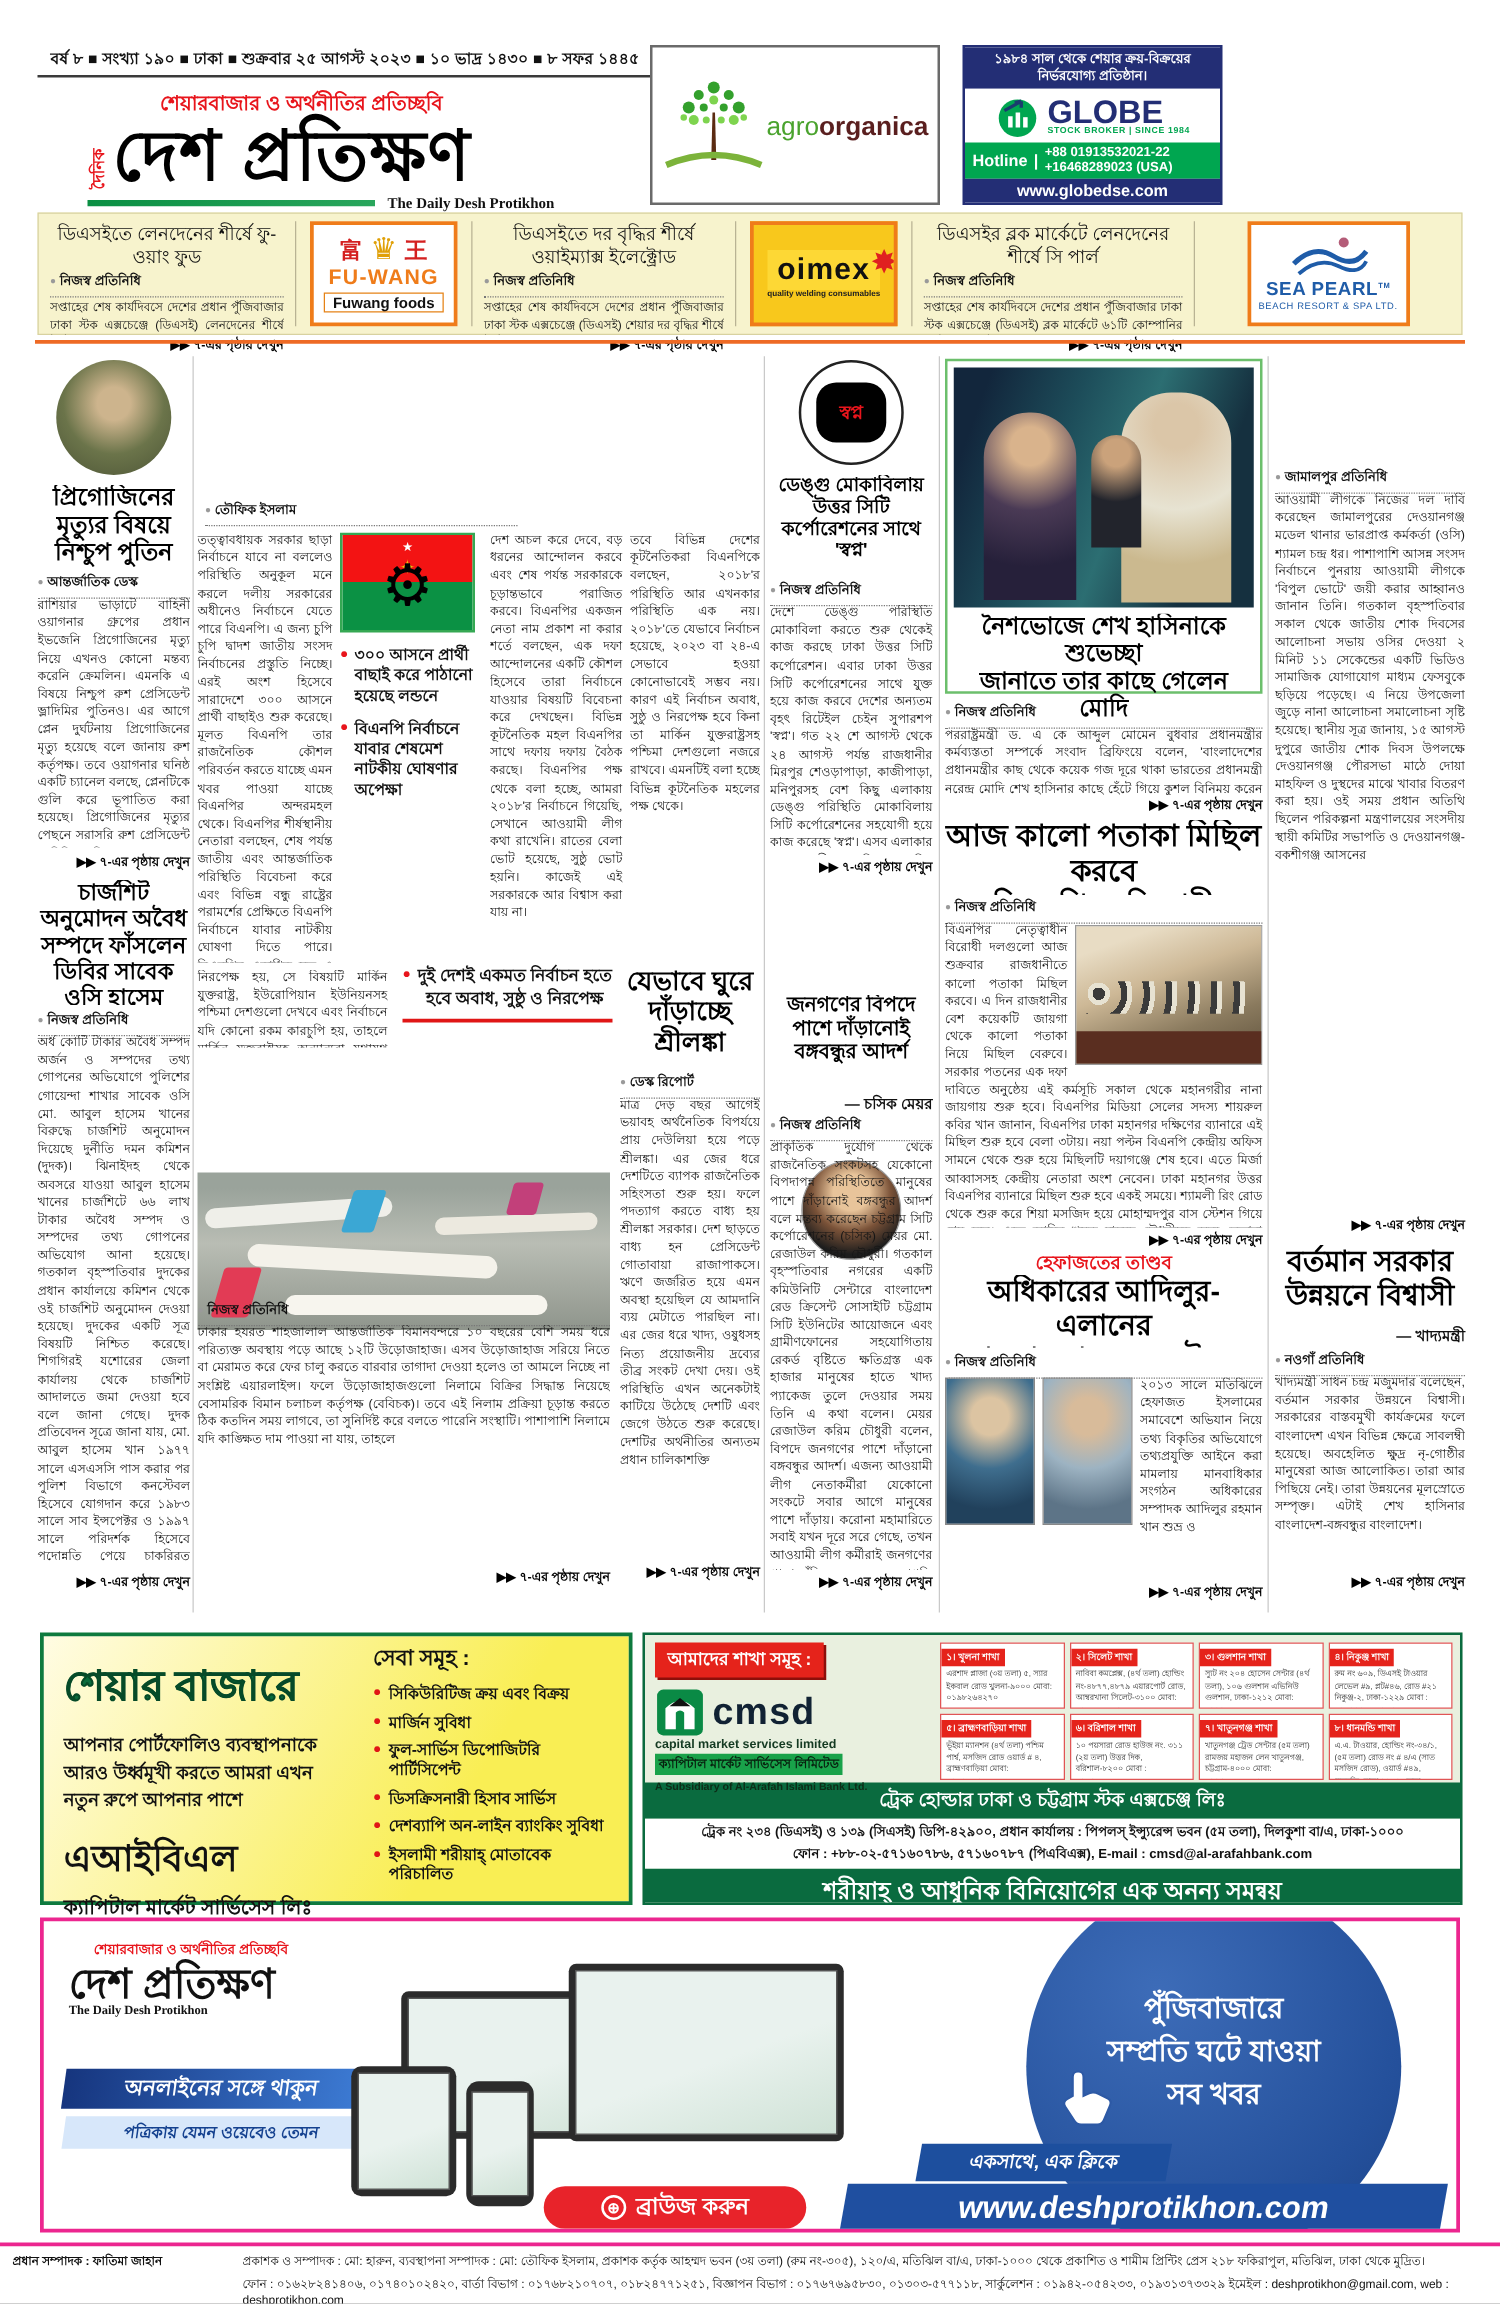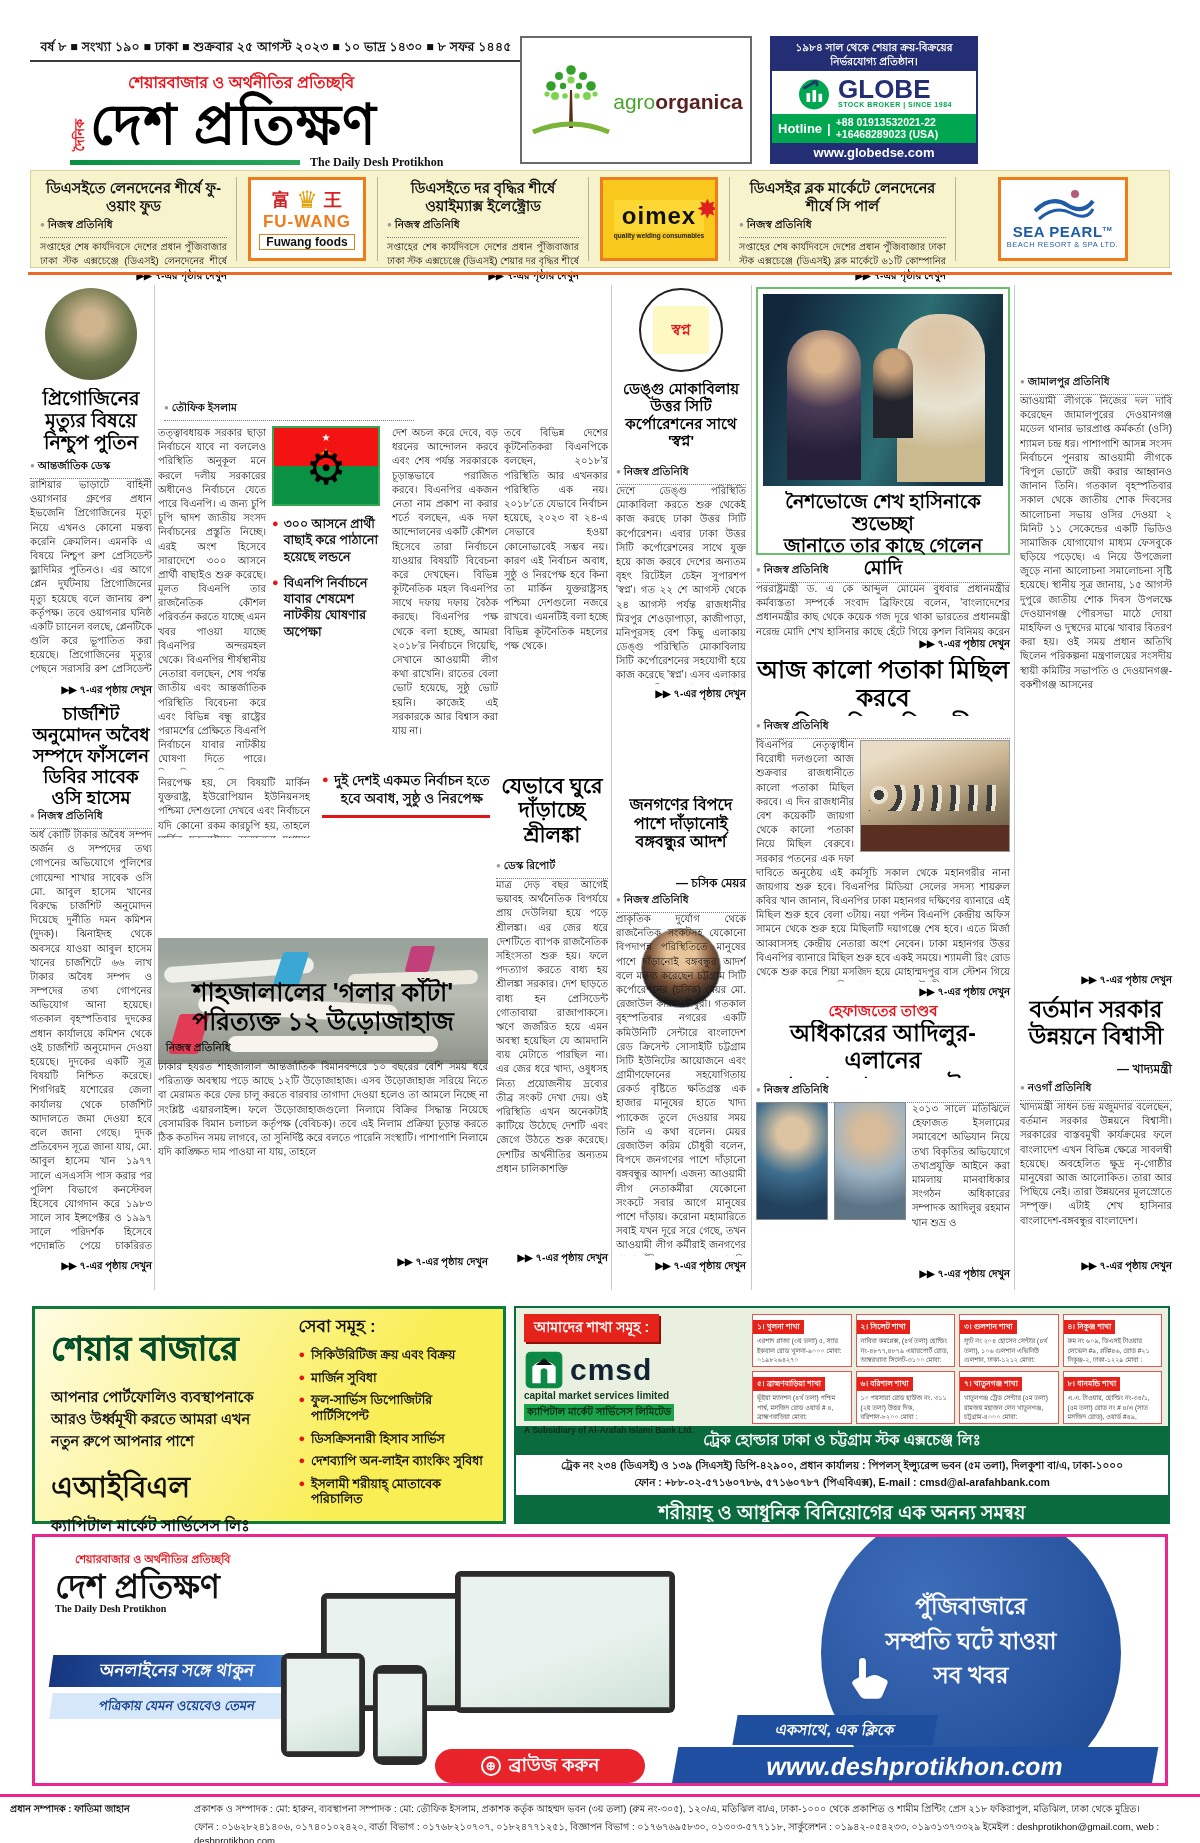--- a/index.html
+++ b/index.html
@@ -26,21 +26,21 @@
 .mast-eng{font-size:12px;font-weight:bold;font-family:"Liberation Serif",serif}
 .green-bar{height:5px;background:linear-gradient(90deg,#0a8f43,#29a65c)}
 .dainik{color:#e8151c;font-size:13px;font-weight:bold;transform:rotate(-90deg);transform-origin:center}
 
 .adbox{border:2px solid #6a6a6a;background:#fff;overflow:hidden}
 .globe-row-navy{background:#232e75;color:#fff;font-weight:bold;text-align:center}
 .globe-row-green{background:#00a650;color:#fff;font-weight:bold}
 
 .briefs{background:#f7f3cd;border:1px solid #d8d2a0;display:flex;align-items:stretch}
 .brief-cell{padding:8px 9px 4px}
-.brief-title{font-size:14.5px;font-weight:bold;text-align:center;line-height:1.25}
+.brief-title{font-size:14.5px;font-weight:normal;text-align:center;line-height:1.25}
 .brief-body{font-size:9.5px;line-height:1.45;text-align:justify;overflow:hidden}
 .logo-cell{display:flex;align-items:center;justify-content:center}
 .logo-frame{background:#fff;border:3px solid #ef7c1a;width:118px;height:84px;display:flex;flex-direction:column;align-items:center;justify-content:center;overflow:hidden}
 .brief-sep{width:1px;background:#b9b394;margin:6px 0}
 .orange-rule{height:3px;background:#ee6a25}
 
 .flag{position:relative;width:108px;height:80px;border:2px solid #35a853;background:linear-gradient(#f31313 50%,#0b9144 50%)}
 .flag .gear{position:absolute;left:50%;top:52%;transform:translate(-50%,-50%);font-size:46px;color:#000;line-height:1}
 .flag .star{position:absolute;left:50%;top:4px;transform:translateX(-50%);color:#fff;font-size:10px}
 .flag .sheaf{position:absolute;left:50%;top:16px;transform:translateX(-50%);color:#f2c211;font-size:16px}
@@ -256,33 +256,31 @@
 
  <div class="abs photo" style="left:158px;top:846px;width:330px;height:126px;background:linear-gradient(#9aa39b 10%,#b9bdb4 45%,#8f958c)">
    <div style="position:absolute;left:6px;top:24px;width:150px;height:16px;background:#efefe9;border-radius:8px;transform:rotate(-4deg)"></div>
    <div style="position:absolute;left:120px;top:14px;width:26px;height:34px;background:#3ba7d4;border-radius:3px;transform:skewX(-18deg)"></div>
    <div style="position:absolute;left:40px;top:62px;width:200px;height:18px;background:#f4f2ea;border-radius:9px;transform:rotate(3deg)"></div>
    <div style="position:absolute;left:16px;top:76px;width:30px;height:40px;background:#e23b55;border-radius:3px;transform:skewX(-16deg)"></div>
    <div style="position:absolute;left:190px;top:34px;width:130px;height:14px;background:#ece9df;border-radius:7px;transform:rotate(-2deg)"></div>
    <div style="position:absolute;left:250px;top:8px;width:24px;height:26px;background:#c2407a;border-radius:3px;transform:skewX(-15deg)"></div>
    <div style="position:absolute;left:70px;top:98px;width:210px;height:16px;background:#f7f5ee;border-radius:8px"></div>
  </div>
- <div class="abs hl pre" style="left:158px;top:978px;width:330px;height:58px;font-size:25px">শাহজালালের 'গলার কাঁটা'
-পরিত্যক্ত ১২ উড়োজাহাজ</div>
  <div class="abs byline" style="left:158px;top:1040px;width:330px"><span class="dot">●</span> <span>নিজস্ব প্রতিনিধি</span></div>
  <div class="abs body-txt" style="left:158px;top:1060px;width:330px;height:192px">ঢাকার হযরত শাহজালাল আন্তর্জাতিক বিমানবন্দরে ১০ বছরের বেশি সময় ধরে পরিত্যক্ত অবস্থায় পড়ে আছে ১২টি উড়োজাহাজ। এসব উড়োজাহাজ সরিয়ে নিতে বা মেরামত করে ফের চালু করতে বারবার তাগাদা দেওয়া হলেও তা আমলে নিচ্ছে না সংশ্লিষ্ট এয়ারলাইন্স। ফলে উড়োজাহাজগুলো নিলামে বিক্রির সিদ্ধান্ত নিয়েছে বেসামরিক বিমান চলাচল কর্তৃপক্ষ (বেবিচক)। তবে এই নিলাম প্রক্রিয়া চূড়ান্ত করতে ঠিক কতদিন সময় লাগবে, তা সুনির্দিষ্ট করে বলতে পারেনি সংস্থাটি। পাশাপাশি নিলামে যদি কাঙ্ক্ষিত দাম পাওয়া না যায়, তাহলে</div>
  <div class="abs jump" style="left:158px;top:1254px;width:330px">▶▶ ৭-এর পৃষ্ঠায় দেখুন</div>
 
  <div class="abs hl" style="left:496px;top:774px;width:112px;height:80px;font-size:21px">যেভাবে ঘুরে দাঁড়াচ্ছে শ্রীলঙ্কা</div>
  <div class="abs byline" style="left:496px;top:858px;width:112px"><span class="dot">●</span> <span>ডেস্ক রিপোর্ট</span></div>
  <div class="abs body-txt" style="left:496px;top:878px;width:112px;height:368px">মাত্র দেড় বছর আগেই ভয়াবহ অর্থনৈতিক বিপর্যয়ে প্রায় দেউলিয়া হয়ে পড়ে শ্রীলঙ্কা। এর জের ধরে দেশটিতে ব্যাপক রাজনৈতিক সহিংসতা শুরু হয়। ফলে পদত্যাগ করতে বাধ্য হয় শ্রীলঙ্কা সরকার। দেশ ছাড়তে বাধ্য হন প্রেসিডেন্ট গোতাবায়া রাজাপাকসে। ঋণে জর্জরিত হয়ে এমন অবস্থা হয়েছিল যে আমদানি ব্যয় মেটাতে পারছিল না। এর জের ধরে খাদ্য, ওষুধসহ নিত্য প্রয়োজনীয় দ্রব্যের তীব্র সংকট দেখা দেয়। ওই পরিস্থিতি এখন অনেকটাই কাটিয়ে উঠেছে দেশটি এবং জেগে উঠতে শুরু করেছে। দেশটির অর্থনীতির অন্যতম প্রধান চালিকাশক্তি</div>
  <div class="abs jump" style="left:496px;top:1250px;width:112px">▶▶ ৭-এর পৃষ্ঠায় দেখুন</div>
 
  <div class="abs circle" style="left:639px;top:288px;width:84px;height:84px;border:2px solid #222;background:#fff;display:flex;align-items:center;justify-content:center">
-   <div style="width:56px;height:48px;background:#fef9c3;border-radius:4px;display:flex;align-items:center;justify-content:center">
+   <div style="width:56px;height:48px;background:#000000;border-radius:16px;display:flex;align-items:center;justify-content:center">
      <span style="color:#e8151c;font-weight:bold;font-size:15px">স্বপ্ন</span>
    </div>
  </div>
  <div class="abs hl" style="left:616px;top:380px;width:130px;height:82px;font-size:15px">ডেঙ্গু মোকাবিলায় উত্তর সিটি কর্পোরেশনের সাথে 'স্বপ্ন'</div>
  <div class="abs byline" style="left:616px;top:464px;width:130px"><span class="dot">●</span> <span>নিজস্ব প্রতিনিধি</span></div>
  <div class="abs body-txt" style="left:616px;top:484px;width:130px;height:200px">দেশে ডেঙ্গু পরিস্থিতি মোকাবিলা করতে শুরু থেকেই কাজ করছে ঢাকা উত্তর সিটি কর্পোরেশন। এবার ঢাকা উত্তর সিটি কর্পোরেশনের সাথে যুক্ত হয়ে কাজ করবে দেশের অন্যতম বৃহৎ রিটেইল চেইন সুপারশপ 'স্বপ্ন'। গত ২২ শে আগস্ট থেকে ২৪ আগস্ট পর্যন্ত রাজধানীর মিরপুর শেওড়াপাড়া, কাজীপাড়া, মনিপুরসহ বেশ কিছু এলাকায় ডেঙ্গু পরিস্থিতি মোকাবিলায় সিটি কর্পোরেশনের সহযোগী হয়ে কাজ করেছে 'স্বপ্ন'। এসব এলাকার অপ্রয়োজনীয় ও পরিত্যক্ত পানির পাত্র ধ্বংসে অথবা</div>
  <div class="abs jump" style="left:616px;top:686px;width:130px">▶▶ ৭-এর পৃষ্ঠায় দেখুন</div>
 
  <div class="abs photo circle" style="left:641px;top:710px;width:80px;height:80px;border:1px solid #999;background:radial-gradient(circle at 50% 32%,#e8c49a 22%,#7a5238 48%,#1d1d1d 75%)"></div>
  <div class="abs hl" style="left:616px;top:796px;width:130px;height:76px;font-size:16px">জনগণের বিপদে পাশে দাঁড়ানোই বঙ্গবন্ধুর আদর্শ</div>

